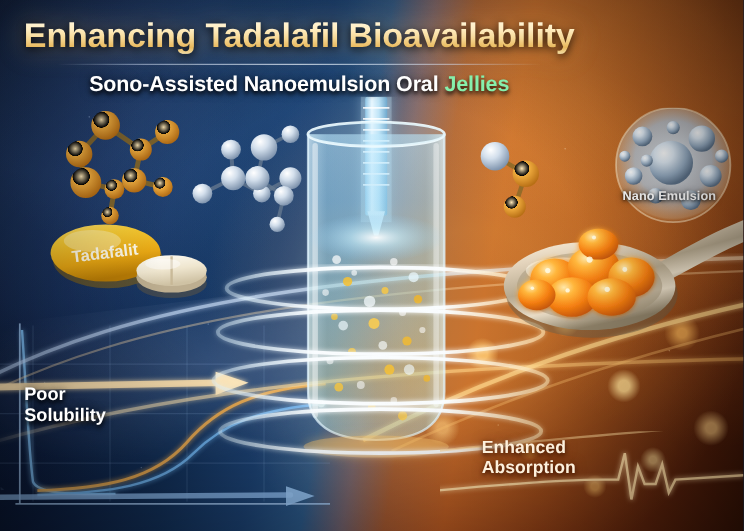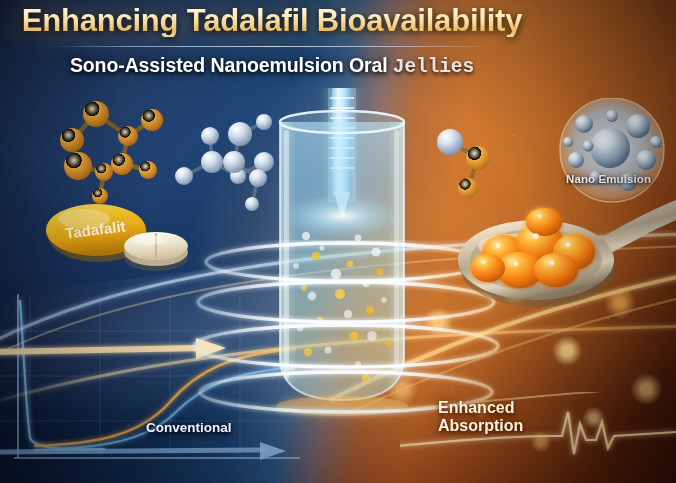--- a/index.html
+++ b/index.html
@@ -123,21 +123,21 @@
   .graph { position:absolute; left:0; top:286px; width:300px; height:197px; }
 
   
   .ecg { position:absolute; left:400px; top:392px; width:276px; height:91px; }
 
   
   .arcs { position:absolute; left:0; top:230px; width:676px; height:180px; }
 
   
   .title-zone {
-    position:absolute; left:0; top:4px; width:544px;
+    position:absolute; left:0; top:16px; width:544px;
     text-align:center; z-index:40;
   }
   .title-main {
     font-size:31px; font-weight:700; letter-spacing:-0.2px;
     background:linear-gradient(180deg,#fff6df 0%,#ffeec2 32%,#f6d793 58%,#e8b85c 82%,#f3dda4 100%);
     -webkit-background-clip:text; background-clip:text;
     -webkit-text-fill-color:transparent; color:#f4dca0;
     filter:drop-shadow(0 2px 4px rgba(0,0,0,.88)) drop-shadow(0 0 12px rgba(255,190,90,.30));
     line-height:1.08;
   }
@@ -146,23 +146,22 @@
     background:linear-gradient(90deg,transparent,rgba(215,230,255,.55) 18%,rgba(235,245,255,.80) 50%,rgba(215,230,255,.55) 82%,transparent);
   }
   .title-sub {
     margin-top:8px;
     font-size:19.5px; font-weight:700; letter-spacing:-0.1px;
     color:#ffffff;
     text-shadow:0 2px 4px rgba(0,0,0,.92), 0 0 10px rgba(0,0,0,.55);
     line-height:1.1;
   }
   .title-sub .accent {
-    color:#e5e5e5;
+    color:#86efac;
     text-shadow:0 2px 4px rgba(0,0,0,.92);
-    font-family:Liberation Mono, monospace;
   }
 
   .lbl {
     position:absolute; z-index:35;
     font-weight:700; line-height:1.14;
     text-shadow:0 2px 4px rgba(0,0,0,.90), 0 0 9px rgba(0,0,0,.70);
     white-space:pre-line;
   }
   .lbl-poor      { left:22px;  top:350px; font-size:16.5px; color:#ffffff; }
   .lbl-conv      { left:146px; top:420px; font-size:13.5px; color:#eef4ff; }
@@ -568,18 +567,19 @@
       <path d="M-4,18 C70,10 170,2 280,-8" fill="none" stroke="rgba(255,214,150,.60)" stroke-width="2"></path>
     </svg>
   </div>
 
   <div class="title-zone">
     <div class="title-main">Enhancing Tadalafil Bioavailability</div>
     <div class="title-rule"></div>
     <div class="title-sub"><span>Sono-Assisted Nanoemulsion Oral </span><span class="accent">Jellies</span></div>
   </div>
 
-  <div class="lbl lbl-conv">Conventional</div>
+  <div class="lbl lbl-poor">Poor
+Solubility</div>
   <div class="lbl lbl-enhanced">Enhanced
 Absorption</div>
 
   <div class="bg-vignette"></div>
 </div>
 
 </body></html>

